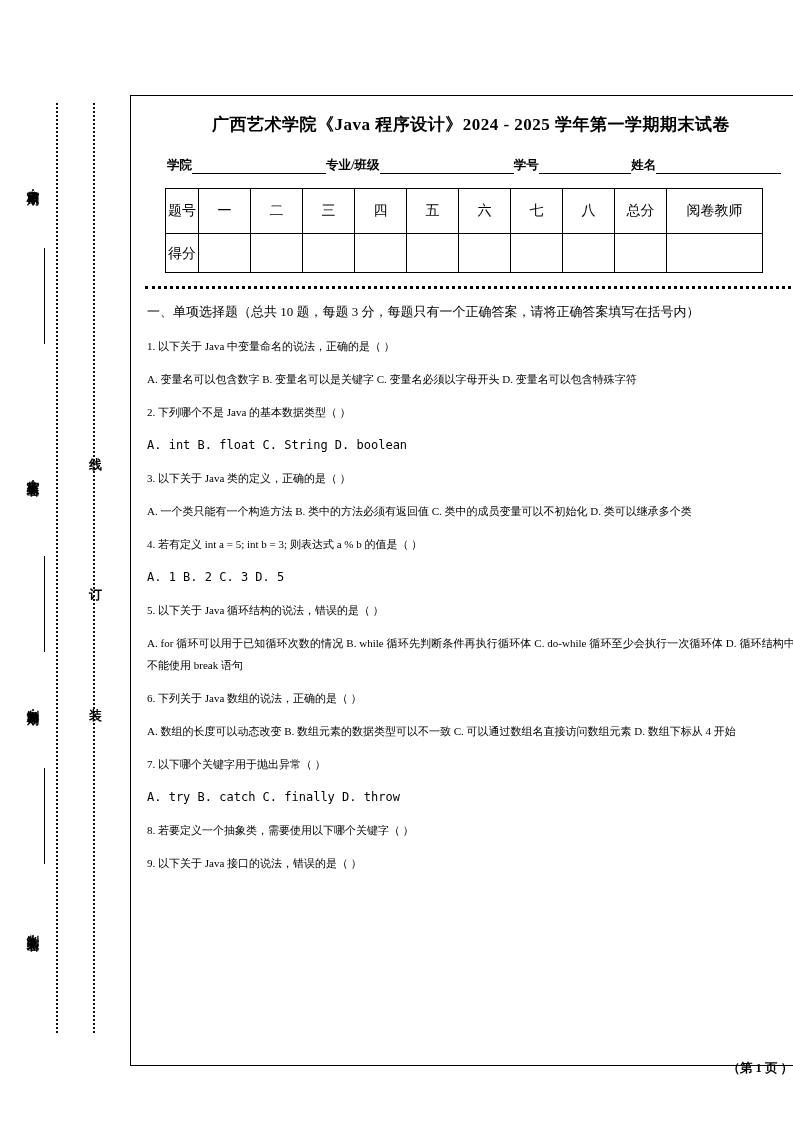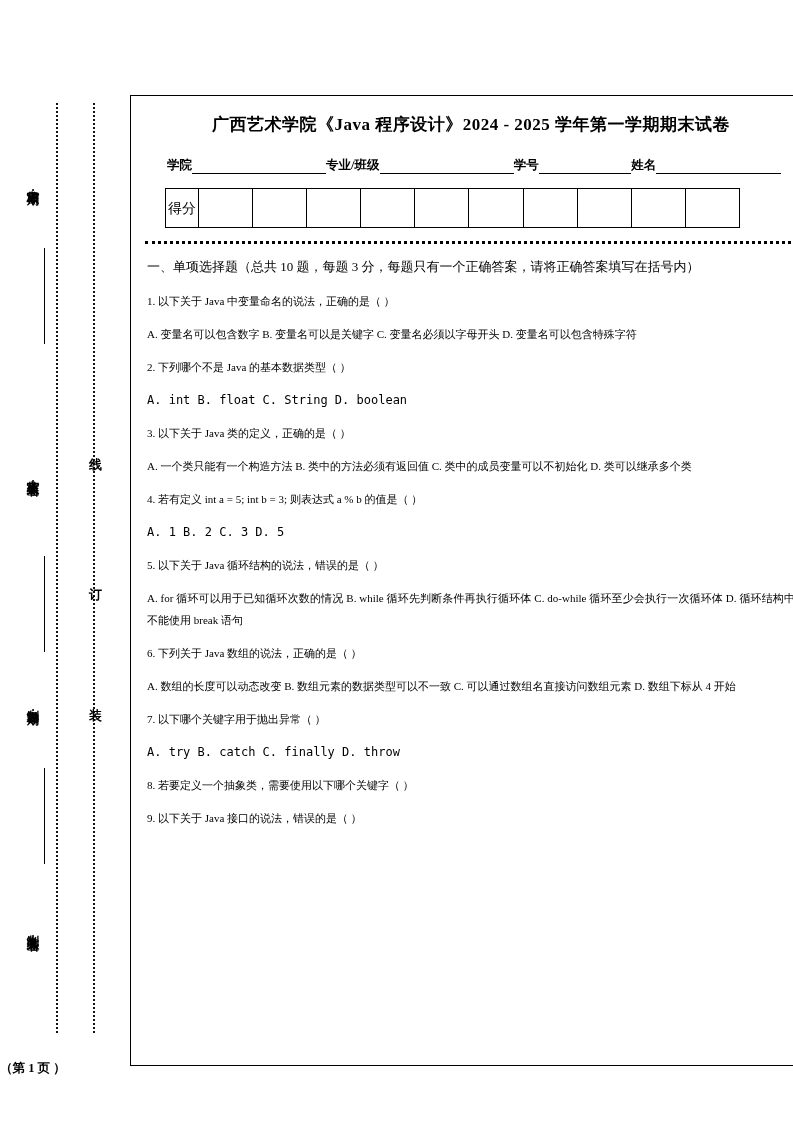--- a/index.html
+++ b/index.html
@@ -161,21 +161,21 @@
     margin: 0 0 12px 0;
     text-align: justify;
     word-break: break-all;
   }
 
   .footer {
     position: absolute;
     left: 0;
     top: 1060px;
     width: 793px;
-    text-align: left;
+    text-align: right;
     font-size: 12.5px;
     font-weight: 700;
     font-family: "Liberation Serif", "DejaVu Serif", serif;
   }
 </style>
 </head>
 <body>
 
 <div class="margin-zone">
   <div class="dotline outer"></div>
@@ -208,20 +208,33 @@
     <span class="blank" style="flex-grow:1.45;"></span>
     <span class="lbl">学号</span>
     <span class="blank" style="flex-grow:1.0;"></span>
     <span class="lbl">姓名</span>
     <span class="blank" style="flex-grow:1.35;"></span>
   </div>
 
   <div class="score-table-wrap">
     <table class="score">
       <tbody>
+          <tr class="head">
+        <td class="c-head">题号</td>
+        <td class="c-num">一</td>
+        <td class="c-num">二</td>
+        <td class="c-num">三</td>
+        <td class="c-num">四</td>
+        <td class="c-num">五</td>
+        <td class="c-num">六</td>
+        <td class="c-num">七</td>
+        <td class="c-num">八</td>
+        <td class="c-total">总分</td>
+        <td class="c-teacher">阅卷教师</td>
+      </tr>
       <tr class="body">
         <td class="c-head">得分</td>
         <td></td>
         <td></td>
         <td></td>
         <td></td>
         <td></td>
         <td></td>
         <td></td>
         <td></td>

